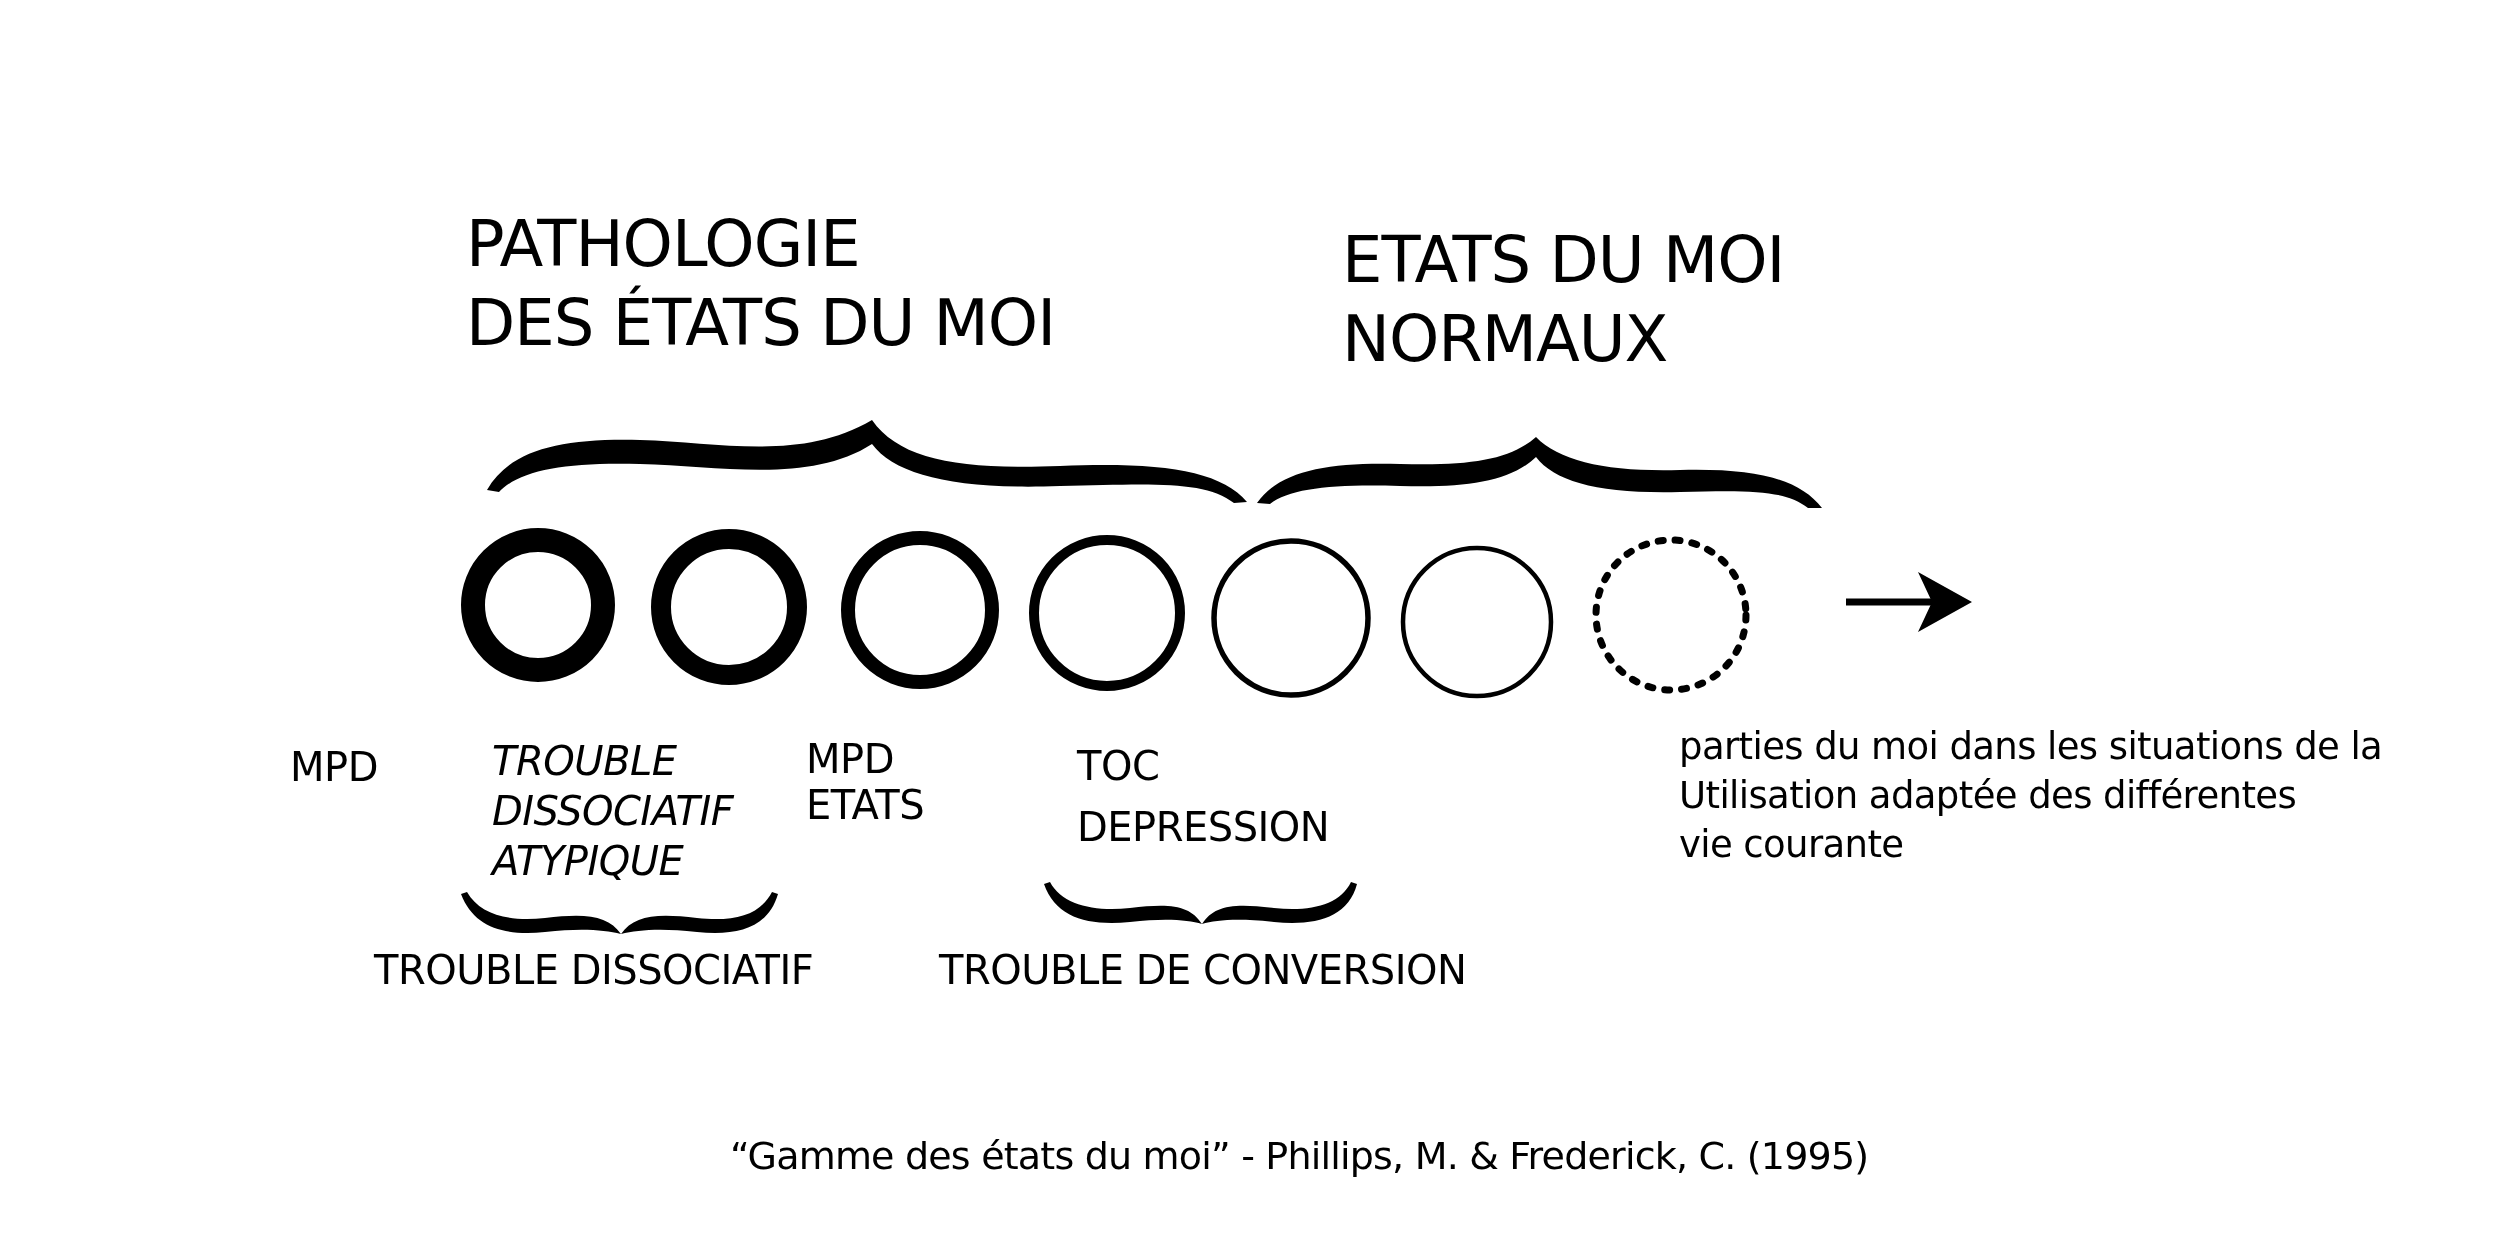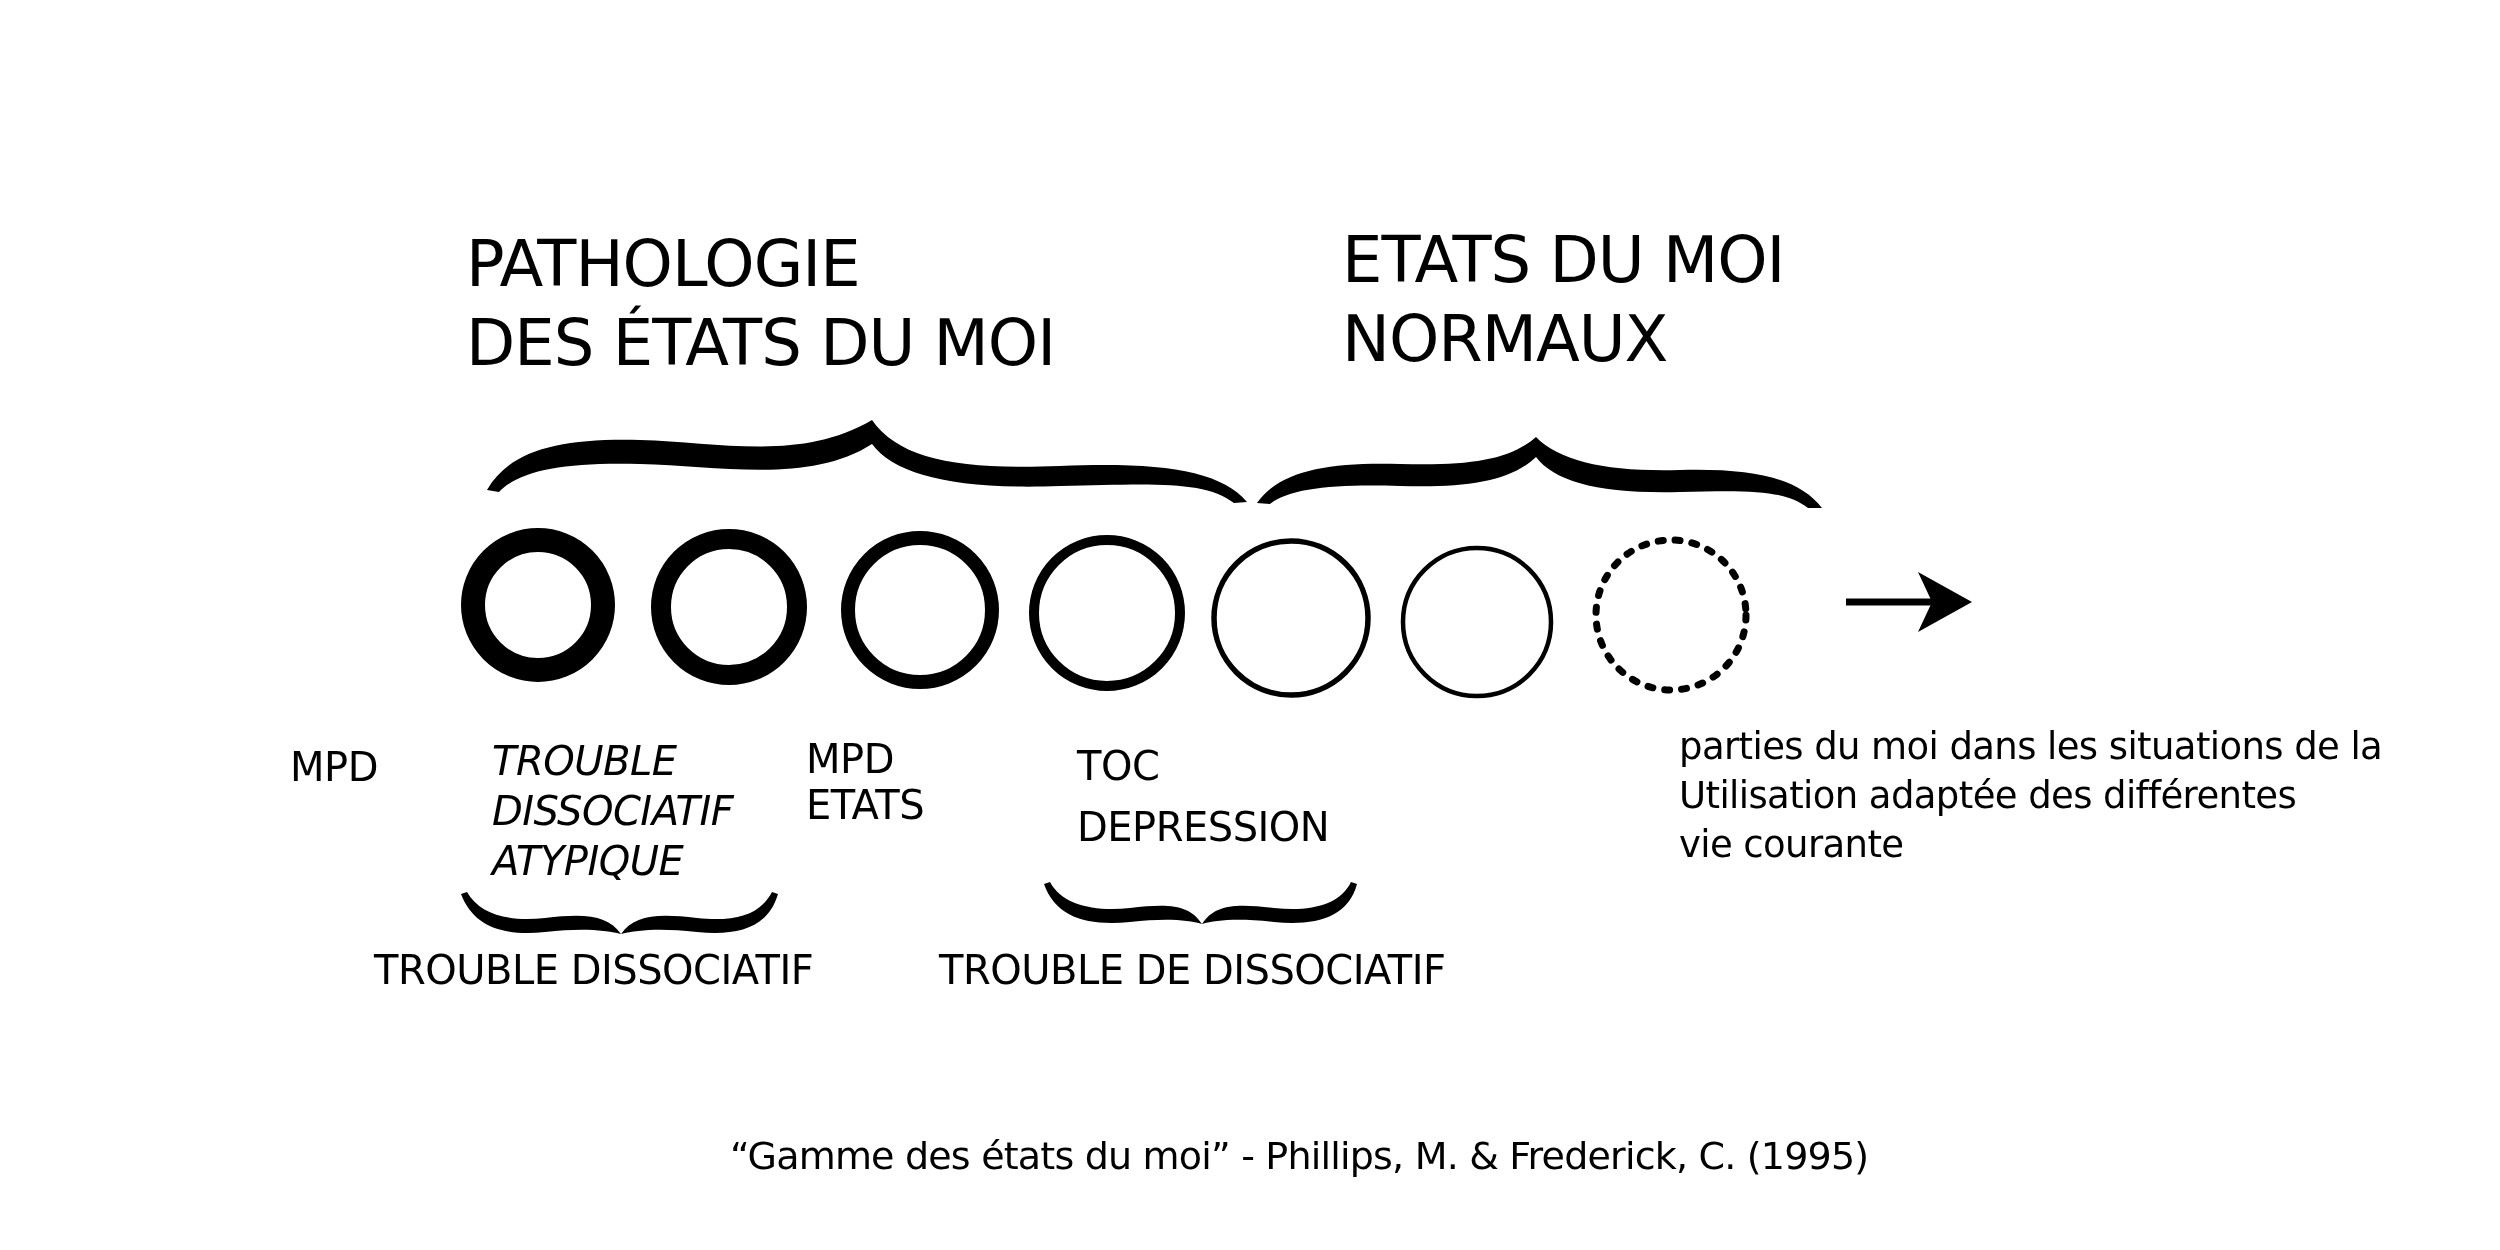--- a/index.html
+++ b/index.html
@@ -9,21 +9,21 @@
   .title { font-size:64px; line-height:79px; letter-spacing:-1px; }
   .label { font-size:40px; line-height:50px; letter-spacing:-0.5px; }
   .group-label { font-size:40px; line-height:50px; letter-spacing:-0.5px; }
   .desc { font-size:37px; line-height:49px; letter-spacing:-0.6px; }
   .caption { font-size:38px; line-height:46px; letter-spacing:-0.8px;margin-top:46px; }
   svg.layer { position:absolute; left:0; top:0; }
 </style>
 </head>
 <body>
 
-<div class="abs title" style="left:466px; top:205px;margin-top:20px;">
+<div class="abs title" style="left:466px; top:205px;">
   <div>PATHOLOGIE</div>
   <div>DES ÉTATS DU MOI</div>
 </div>
 <div class="abs title" style="left:1342px; top:205px;margin-top:16px;">
   <div>ETATS DU MOI</div>
   <div>NORMAUX</div>
 </div>
 
 <svg class="layer" width="2500" height="1250" viewBox="0 0 2500 1250">
 
@@ -75,21 +75,21 @@
   <div>MPD</div>
   <div>ETATS</div>
 </div>
 
 <div class="abs label" style="left:1077px; top:736px; line-height:61px;">
   <div>TOC</div>
   <div>DEPRESSION</div>
 </div>
 
 <div class="abs group-label" style="left:374px; top:945px;">TROUBLE DISSOCIATIF</div>
-<div class="abs group-label" style="left:939px; top:945px;">TROUBLE DE DISSOCIATIF</div>
+<div class="abs group-label" style="left:939px; top:945px;">TROUBLE DE CONVERSION</div>
 
 <div class="abs desc" style="left:1679px; top:722px;">
   <div>parties du moi dans les situations de la</div>
   <div>Utilisation adaptée des différentes</div>
   <div>vie courante</div>
 </div>
 
 <div class="abs caption" style="left:730px; top:1087px;">“Gamme des états du moi” - Phillips, M. &amp; Frederick, C. (1995)</div>
 
 </body></html>

